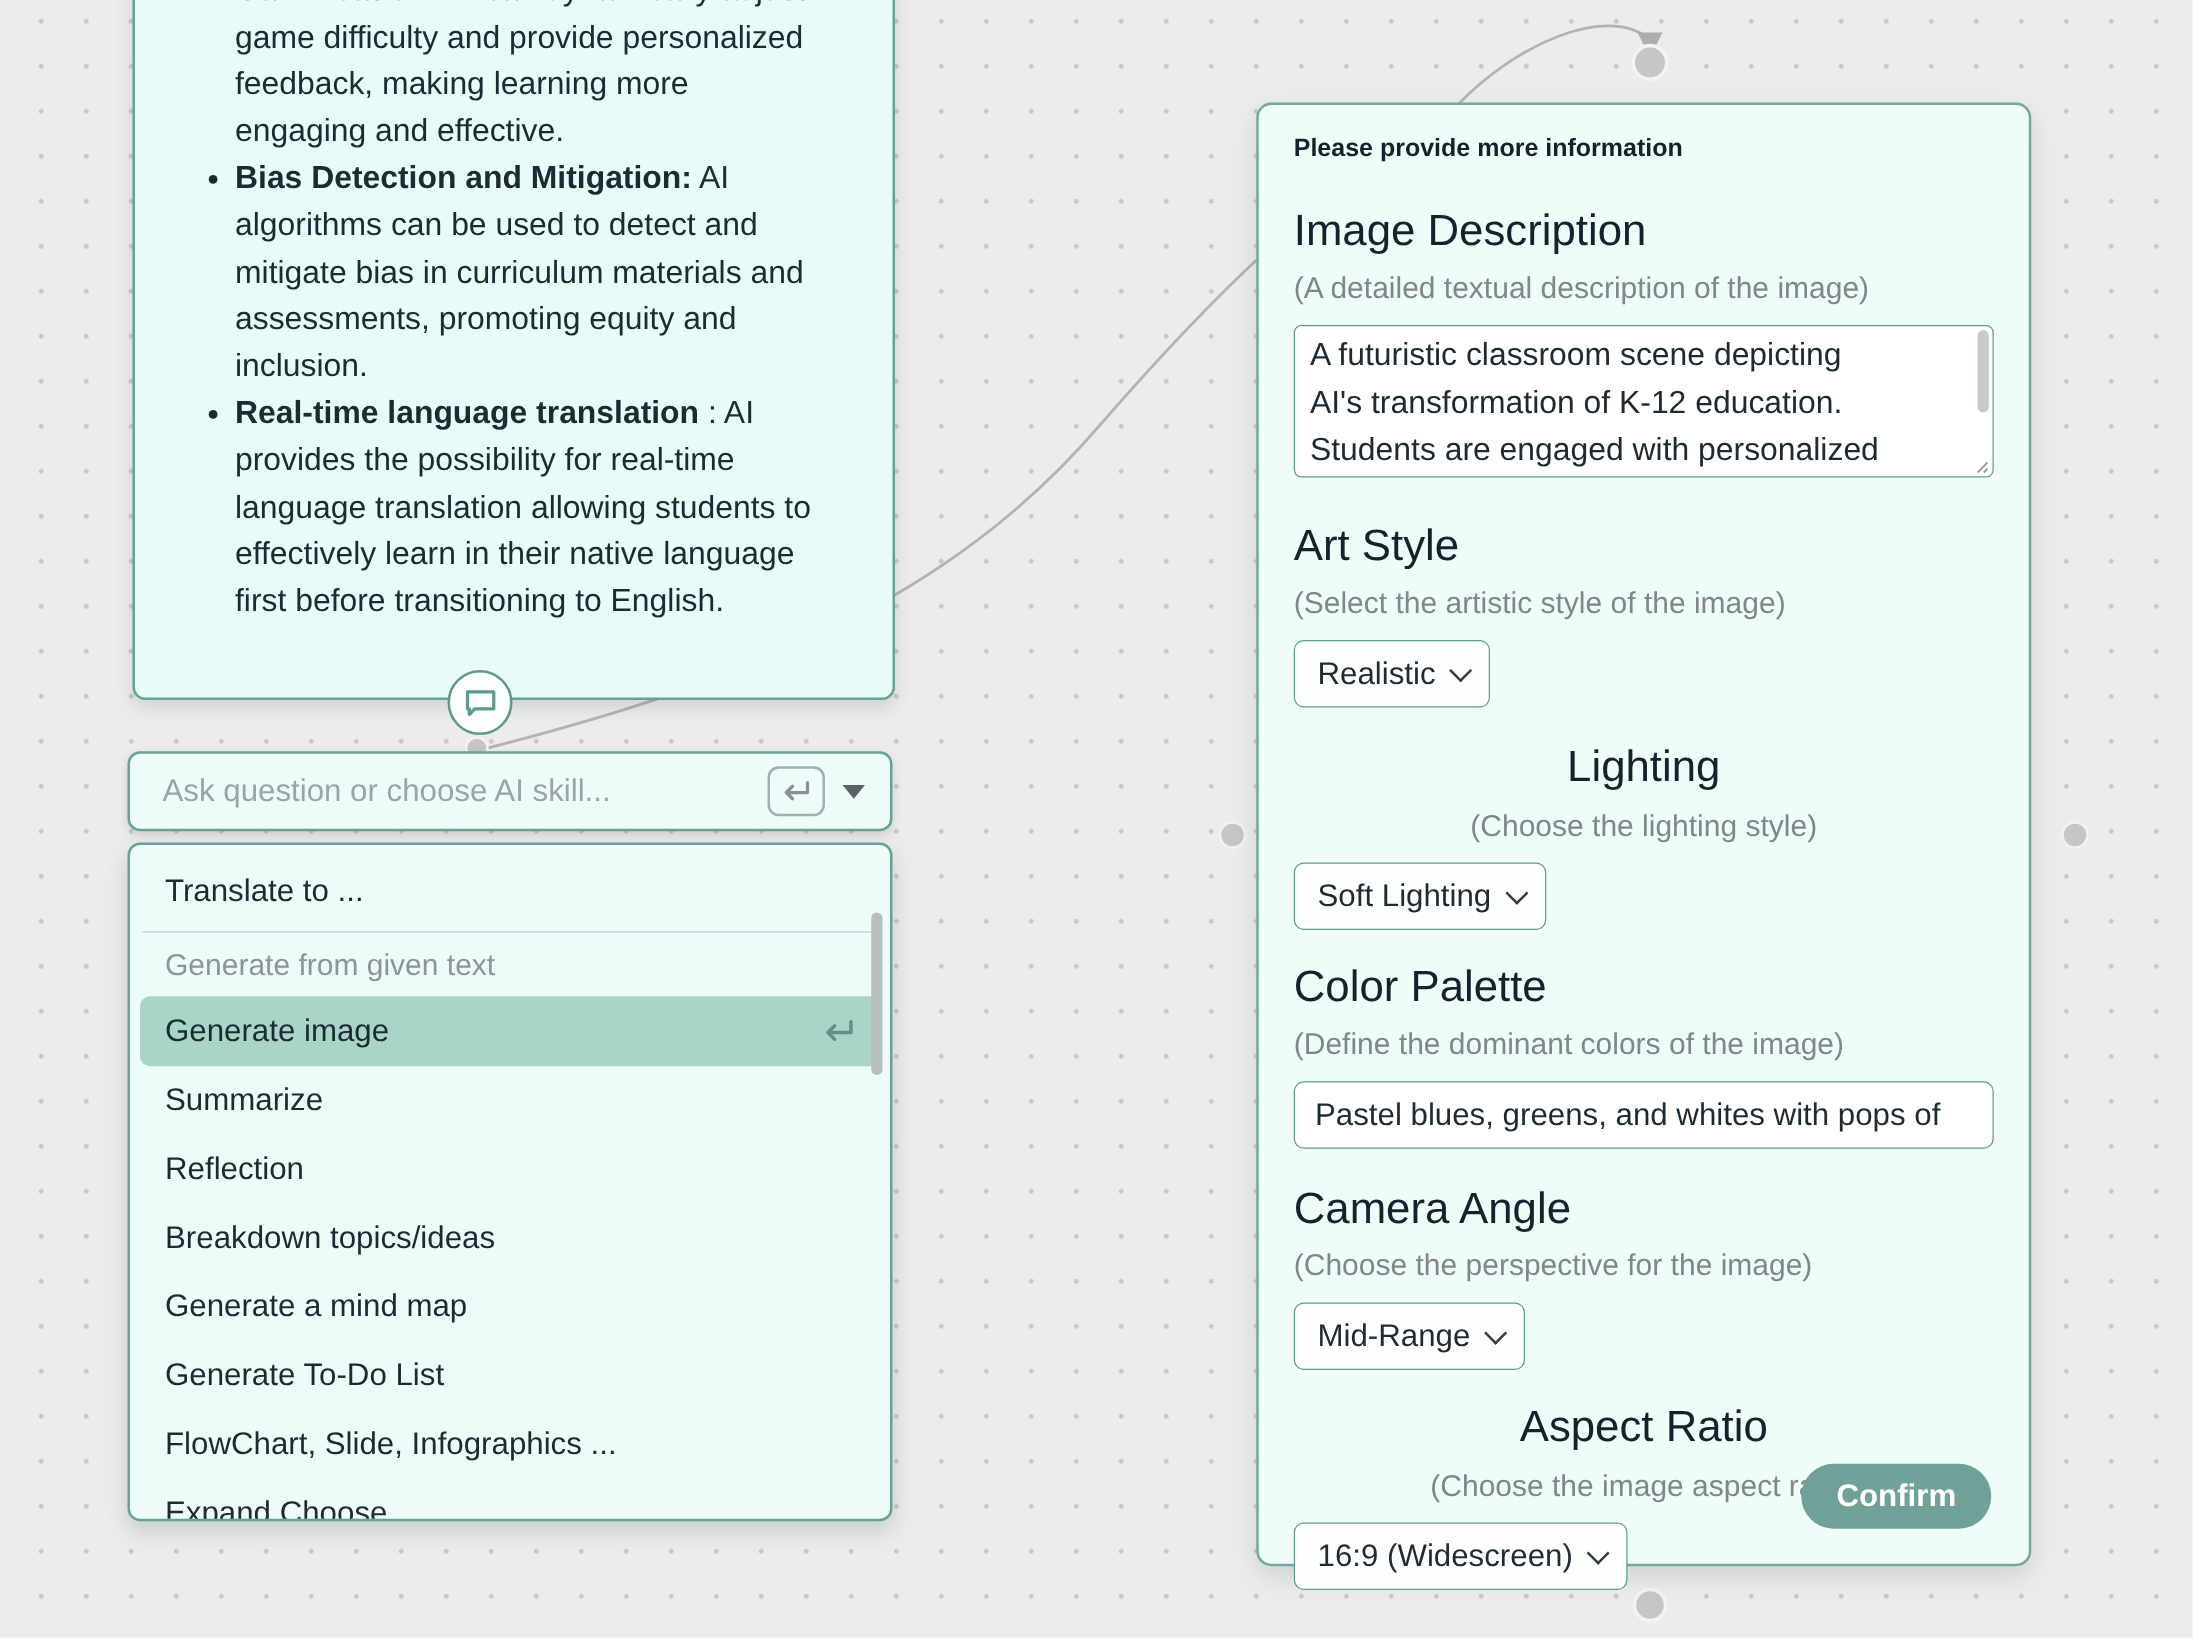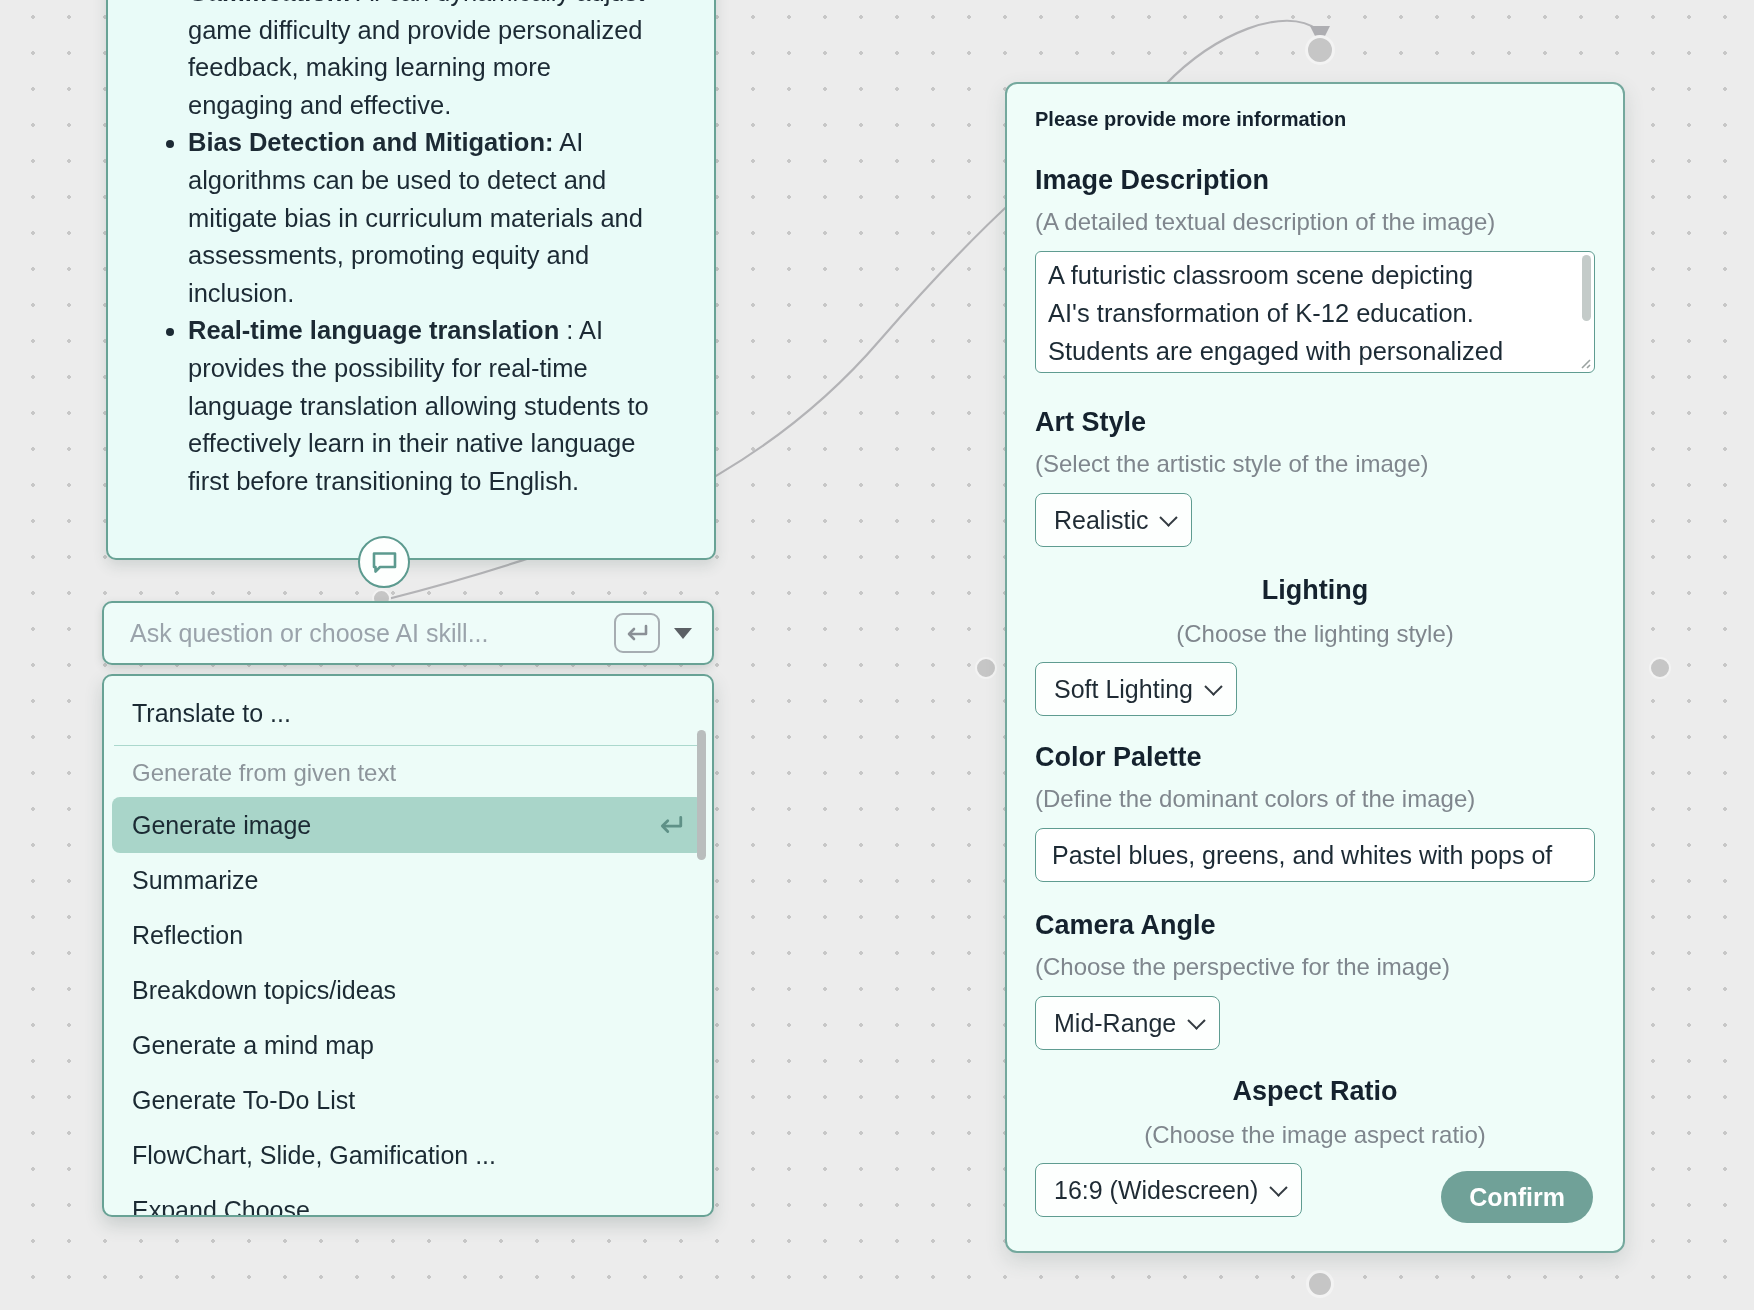--- a/index.html
+++ b/index.html
@@ -60,21 +60,21 @@
   .menu-row.highlight{background:#a9d5c9;height:56px;justify-content:space-between;}
   .menu-scroll-thumb{position:absolute;right:6px;top:54px;width:9px;height:130px;border-radius:5px;background:#b9bdbd;}
 
   
   .form-panel{
     position:absolute;left:1005px;top:82px;width:620px;height:1171px;box-sizing:border-box;
     background:#effdf9;border:2px solid #74a89d;border-radius:12px;z-index:2;
     box-shadow:0 8px 20px rgba(60,85,80,.16);padding:24px 28px;
   }
   .panel-title{font-size:20px;font-weight:700;margin:0 0 34px 0;color:#15222e;}
-  .field-label{font-size:27px;font-weight:700;color:#15222e;margin:0 0 12px 0;}
+  .field-label{font-size:35px;font-weight:400;color:#15222e;margin:0 0 12px 0;}
   .field-hint{font-size:24px;color:#7f868d;margin:0 0 15px 0;}
   .inline-row{display:flex;align-items:center;gap:14px;margin:0 0 14px 0;flex-direction:column;}
   .inline-row .field-label,.inline-row .field-hint{margin:0;}
   .ta-wrap{position:relative;margin-bottom:30px;}
   .ta-wrap textarea{
     width:100%;height:122px;box-sizing:border-box;resize:none;overflow:hidden;
     background:#ffffff;border:1.5px solid #5f9c91;border-radius:6px;
     font-family:Liberation Sans, sans-serif;font-size:25.5px;line-height:38px;color:#1c2a34;padding:4px 24px 4px 12px;outline:none;
   }
   .ta-scroll{position:absolute;right:4px;top:4px;width:9px;height:66px;border-radius:5px;background:#c4cbc9;}
@@ -158,21 +158,21 @@
       <svg width="26" height="20" viewBox="0 0 24 18">
         <path d="M21 2 V10 H5" fill="none" stroke="#5f9187" stroke-width="2.6" stroke-linecap="round" stroke-linejoin="round"></path>
         <path d="M9 5 L4 10 L9 15" fill="none" stroke="#5f9187" stroke-width="2.6" stroke-linecap="round" stroke-linejoin="round"></path>
       </svg>
     </div>
     <div class="menu-row">Summarize</div>
     <div class="menu-row">Reflection</div>
     <div class="menu-row">Breakdown topics/ideas</div>
     <div class="menu-row">Generate a mind map</div>
     <div class="menu-row">Generate To-Do List</div>
-    <div class="menu-row">FlowChart, Slide, Gamification ...</div>
+    <div class="menu-row">FlowChart, Slide, Infographics ...</div>
     <div class="menu-row">Expand Choose</div>
     <div class="menu-scroll-thumb"></div>
   </div>
 
   <div class="form-panel">
     <h1 class="panel-title">Please provide more information</h1>
 
     <div class="field-label">Image Description</div>
     <div class="field-hint">(A detailed textual description of the image)</div>
     <div class="ta-wrap">

